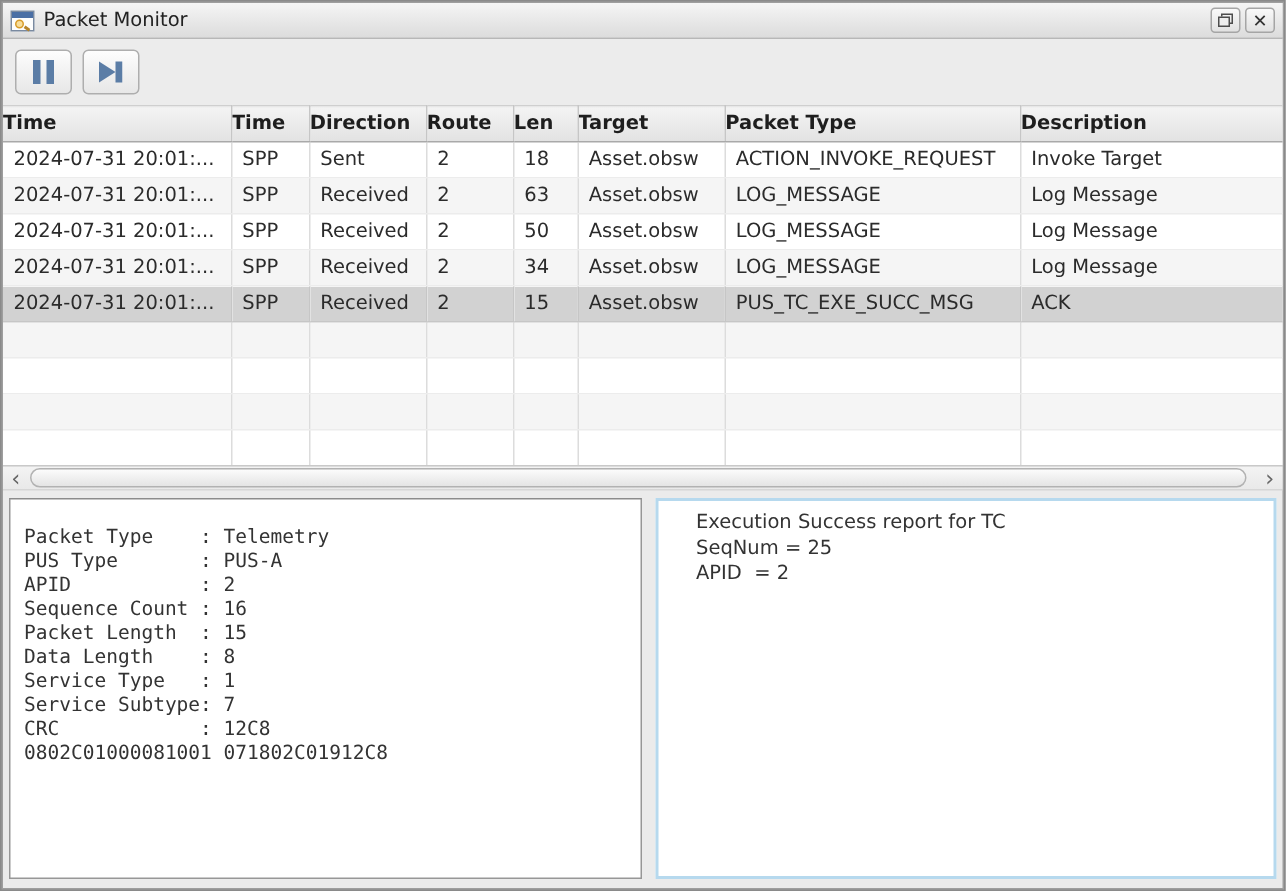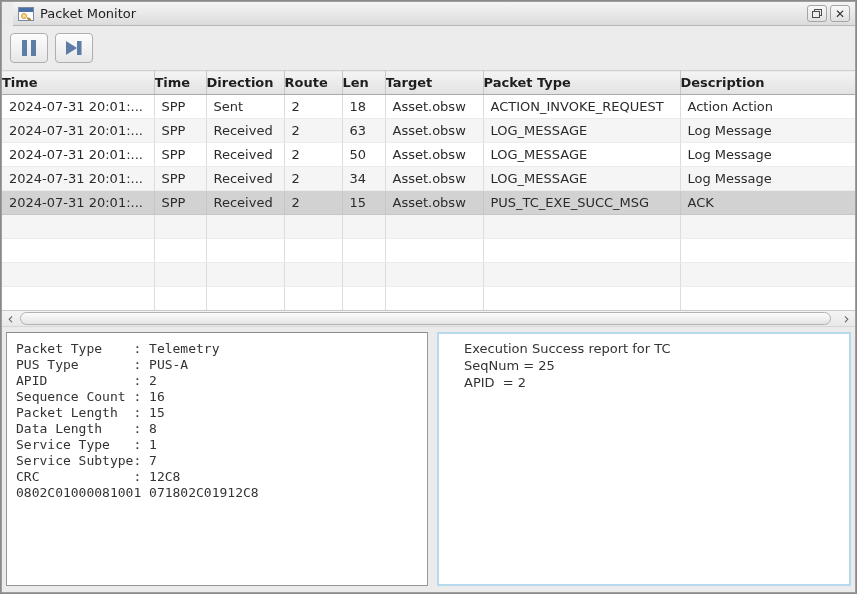--- a/index.html
+++ b/index.html
@@ -7,21 +7,21 @@
     font-family:"DejaVu Sans","Liberation Sans",sans-serif; }
   body { background:#c9c9c9; }
 
   .window { position:absolute; inset:0; background:#ebebeb;
     border:2px solid #9e9e9e; outline:1px solid #8a8a8a; outline-offset:-1px;
     display:flex; flex-direction:column; }
 
   
   .titlebar { height:24px; flex:0 0 24px; display:flex; align-items:center;
     padding:0 5px; background:linear-gradient(#f5f5f5,#dcdcdc);
-    border-bottom:1px solid #b7b7b7;margin-left:11px; }
+    border-bottom:1px solid #b7b7b7; }
   .app-icon { width:16px; height:14px; margin-right:6px; position:relative;
     background:#fdfdfd; border:1px solid #7a8aa0; }
   .app-icon .bar { position:absolute; top:0; left:0; right:0; height:4px; background:#4a6fa5; }
   .app-icon .lens { position:absolute; left:2px; top:5px; width:6px; height:6px;
     border:1.5px solid #d79b2a; border-radius:50%; background:#f7dd9b; }
   .app-icon .handle { position:absolute; left:8px; top:10px; width:4px; height:2px;
     background:#b5832a; transform:rotate(35deg); }
   .title-text { font-size:13px; color:#222; }
   .titlebar-spacer { flex:1; }
   .win-btn { width:20px; height:17px; margin-left:3px; border:1px solid #a5a5a5;
@@ -70,21 +70,21 @@
   .hs-thumb { position:absolute; top:1px; bottom:1px; left:18px; right:24px;
     border:1px solid #b2b2b2; border-radius:8px;
     background:linear-gradient(#fcfcfc,#e4e4e4); }
 
   
   .panels { flex:1; display:flex; margin:5px 4px 6px 4px; gap:9px; min-height:0; }
   .panel-left { flex:0 0 422px; background:#fff; border:1px solid #979797;
     border-top-color:#8b8b8b; overflow:hidden; }
   .panel-right { flex:1; background:#fff; border:2px solid #b6d9ee; overflow:hidden;padding-left:16px; }
   .mono-text { font-family:"DejaVu Sans Mono","Liberation Mono",monospace;
-    font-size:13px; line-height:16px; color:#333; padding:8px 9px; white-space:pre; }
+    font-size:13px; line-height:16px; color:#333; padding:18px 9px; white-space:pre; }
   .sans-text { font-family:"DejaVu Sans","Liberation Sans",sans-serif;
     font-size:13px; line-height:17px; color:#333; padding:6px 9px; white-space:pre; }
 </style>
 </head>
 <body>
 
 <div class="window">
 
   <div class="titlebar">
     <div class="app-icon">
@@ -145,21 +145,21 @@
       </thead>
       <tbody>
           <tr class="row">
             <td>2024-07-31 20:01:...</td>
             <td>SPP</td>
             <td>Sent</td>
             <td>2</td>
             <td>18</td>
             <td>Asset.obsw</td>
             <td>ACTION_INVOKE_REQUEST</td>
-            <td>Action Action</td>
+            <td>Invoke Target</td>
           </tr>
           <tr class="row alt">
             <td>2024-07-31 20:01:...</td>
             <td>SPP</td>
             <td>Received</td>
             <td>2</td>
             <td>63</td>
             <td>Asset.obsw</td>
             <td>LOG_MESSAGE</td>
             <td>Log Message</td>

